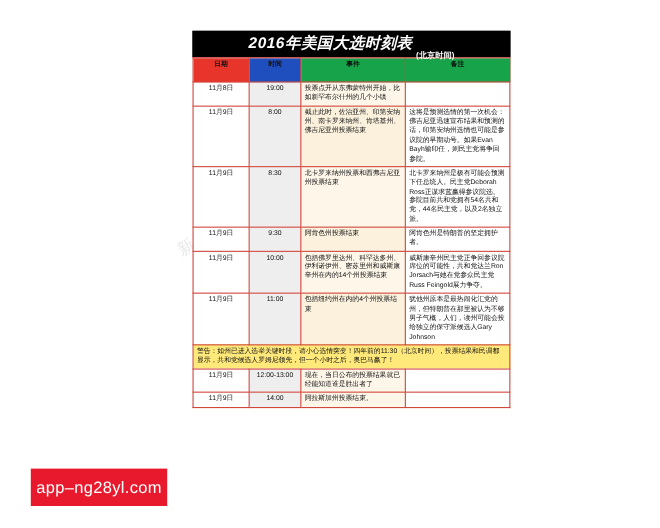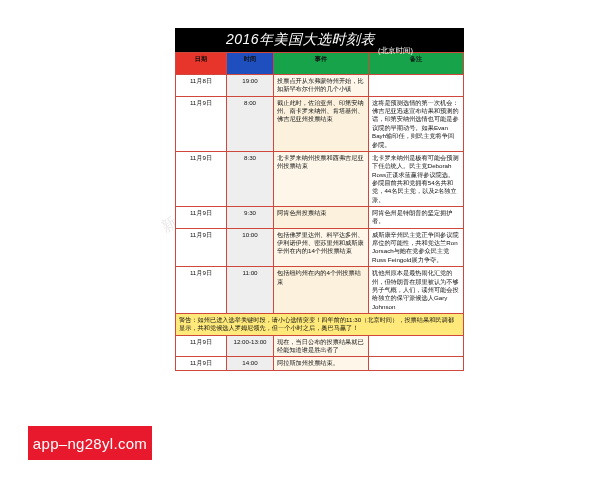--- a/index.html
+++ b/index.html
@@ -49,28 +49,29 @@
     color: #ffffff;
     height: 24px;
     display: flex;
     align-items: center;
     justify-content: center;
     border: 1px solid #000;
     box-sizing: border-box;
   }
   .title-main {
     font-style: italic;
-    font-weight: normal;
+    font-weight: bold;
     font-size: 14px;
     letter-spacing: 0.5px;
   }
   .title-sub {
     font-size: 7.5px;
     margin-left: 3px;
     margin-top: 21px;
+    font-weight: bold;
   }
 
   table.sched {
     border-collapse: collapse;
     width: 289px;
     table-layout: fixed;
   }
   table.sched td, table.sched th {
     border: 1px solid #d0483c;
     vertical-align: top;

